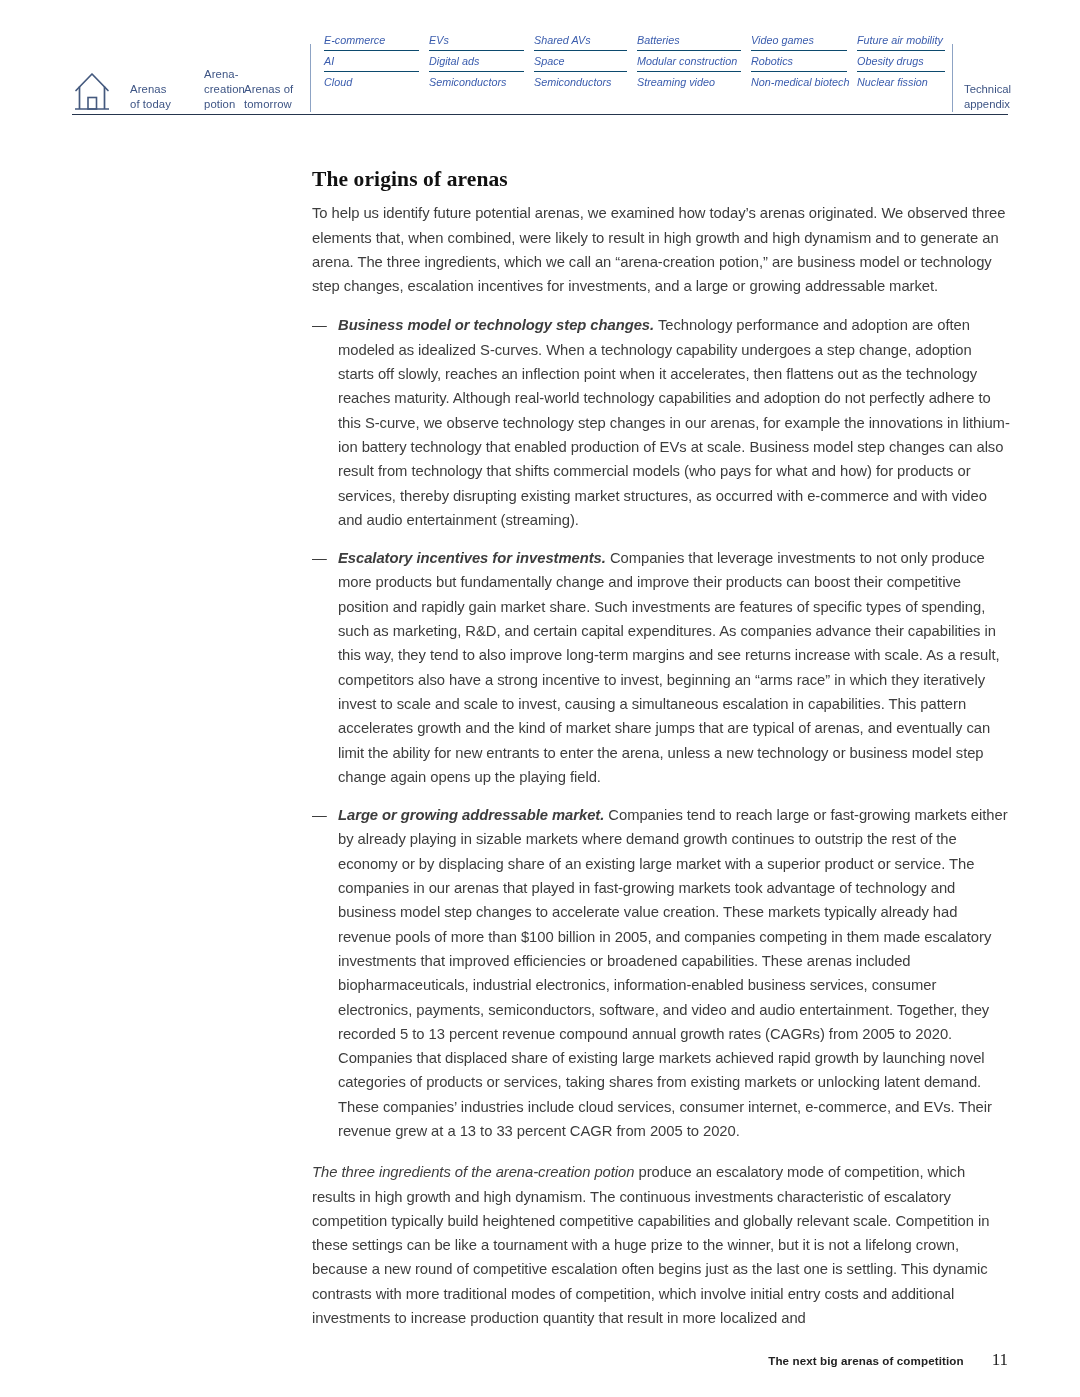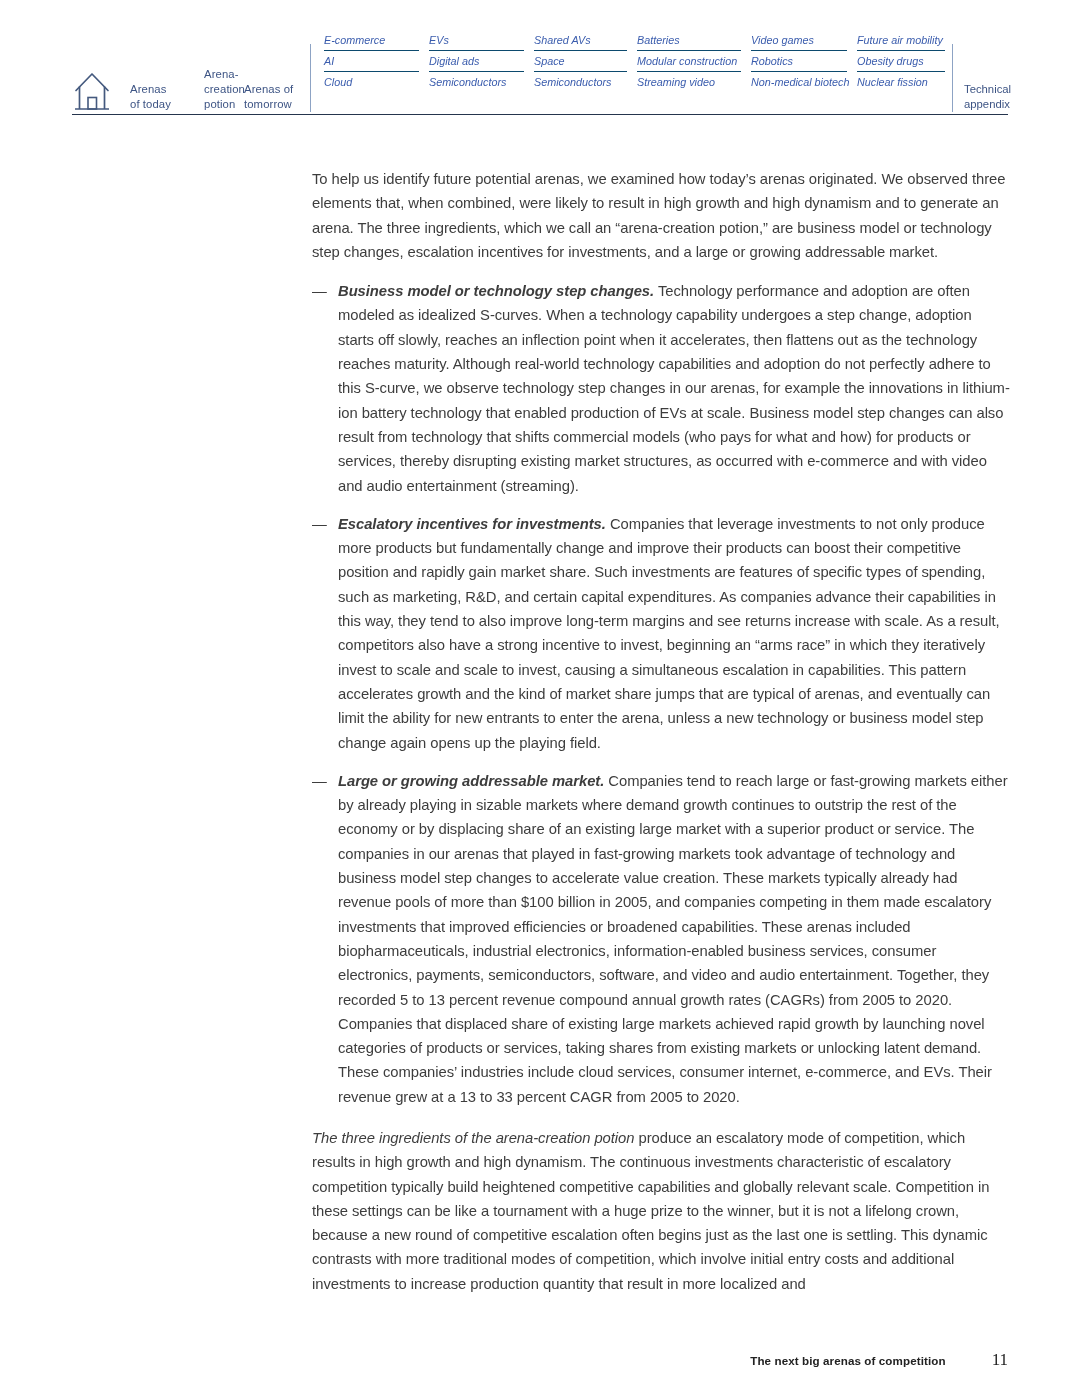--- a/index.html
+++ b/index.html
@@ -67,21 +67,21 @@
   .intro { margin-bottom: 15px; }
   .bullet { display: flex; margin-bottom: 14px; }
   .bullet .dash { width: 26px; flex: 0 0 26px; }
   .bullet .lead { font-weight: bold; font-style: italic; }
   .closing { margin-top: 17px; }
   .closing .lead-i { font-style: italic; }
 
   
   .footer {
     position: absolute; right: 72px; bottom: 27px;
-    display: flex; align-items: baseline; gap: 46px;
+    display: flex; align-items: baseline; gap: 28px;
     color: #222;
   }
   .footer .rpt { font-weight: bold; font-size: 11.6px; letter-spacing: 0.1px; }
   .footer .pg { font-size: 17px; font-family: Liberation Serif, serif; }
 </style>
 </head>
 <body>
 
 <div class="page">
 
@@ -131,20 +131,21 @@
     </div>
 
     <div class="vdiv vdiv-2"></div>
 
     <div class="appendix">Technical appendix</div>
   </div>
 
   <div class="header-rule"></div>
 
   <div class="article">
+    <h1>The origins of arenas</h1>
 
     <p class="intro">To help us identify future potential arenas, we examined how today’s arenas originated. We observed three elements that, when combined, were likely to result in high growth and high dynamism and to generate an arena. The three ingredients, which we call an “arena-creation potion,” are business model or technology step changes, escalation incentives for investments, and a large or growing addressable market.</p>
 
     <div class="bullet">
       <span class="dash">—</span>
       <p><span class="lead">Business model or technology step changes.</span><span> Technology performance and adoption are often modeled as idealized S-curves. When a technology capability undergoes a step change, adoption starts off slowly, reaches an inflection point when it accelerates, then flattens out as the technology reaches maturity. Although real-world technology capabilities and adoption do not perfectly adhere to this S-curve, we observe technology step changes in our arenas, for example the innovations in lithium-ion battery technology that enabled production of EVs at scale. Business model step changes can also result from technology that shifts commercial models (who pays for what and how) for products or services, thereby disrupting existing market structures, as occurred with e-commerce and with video and audio entertainment (streaming).</span></p>
     </div>
 
     <div class="bullet">
       <span class="dash">—</span>

